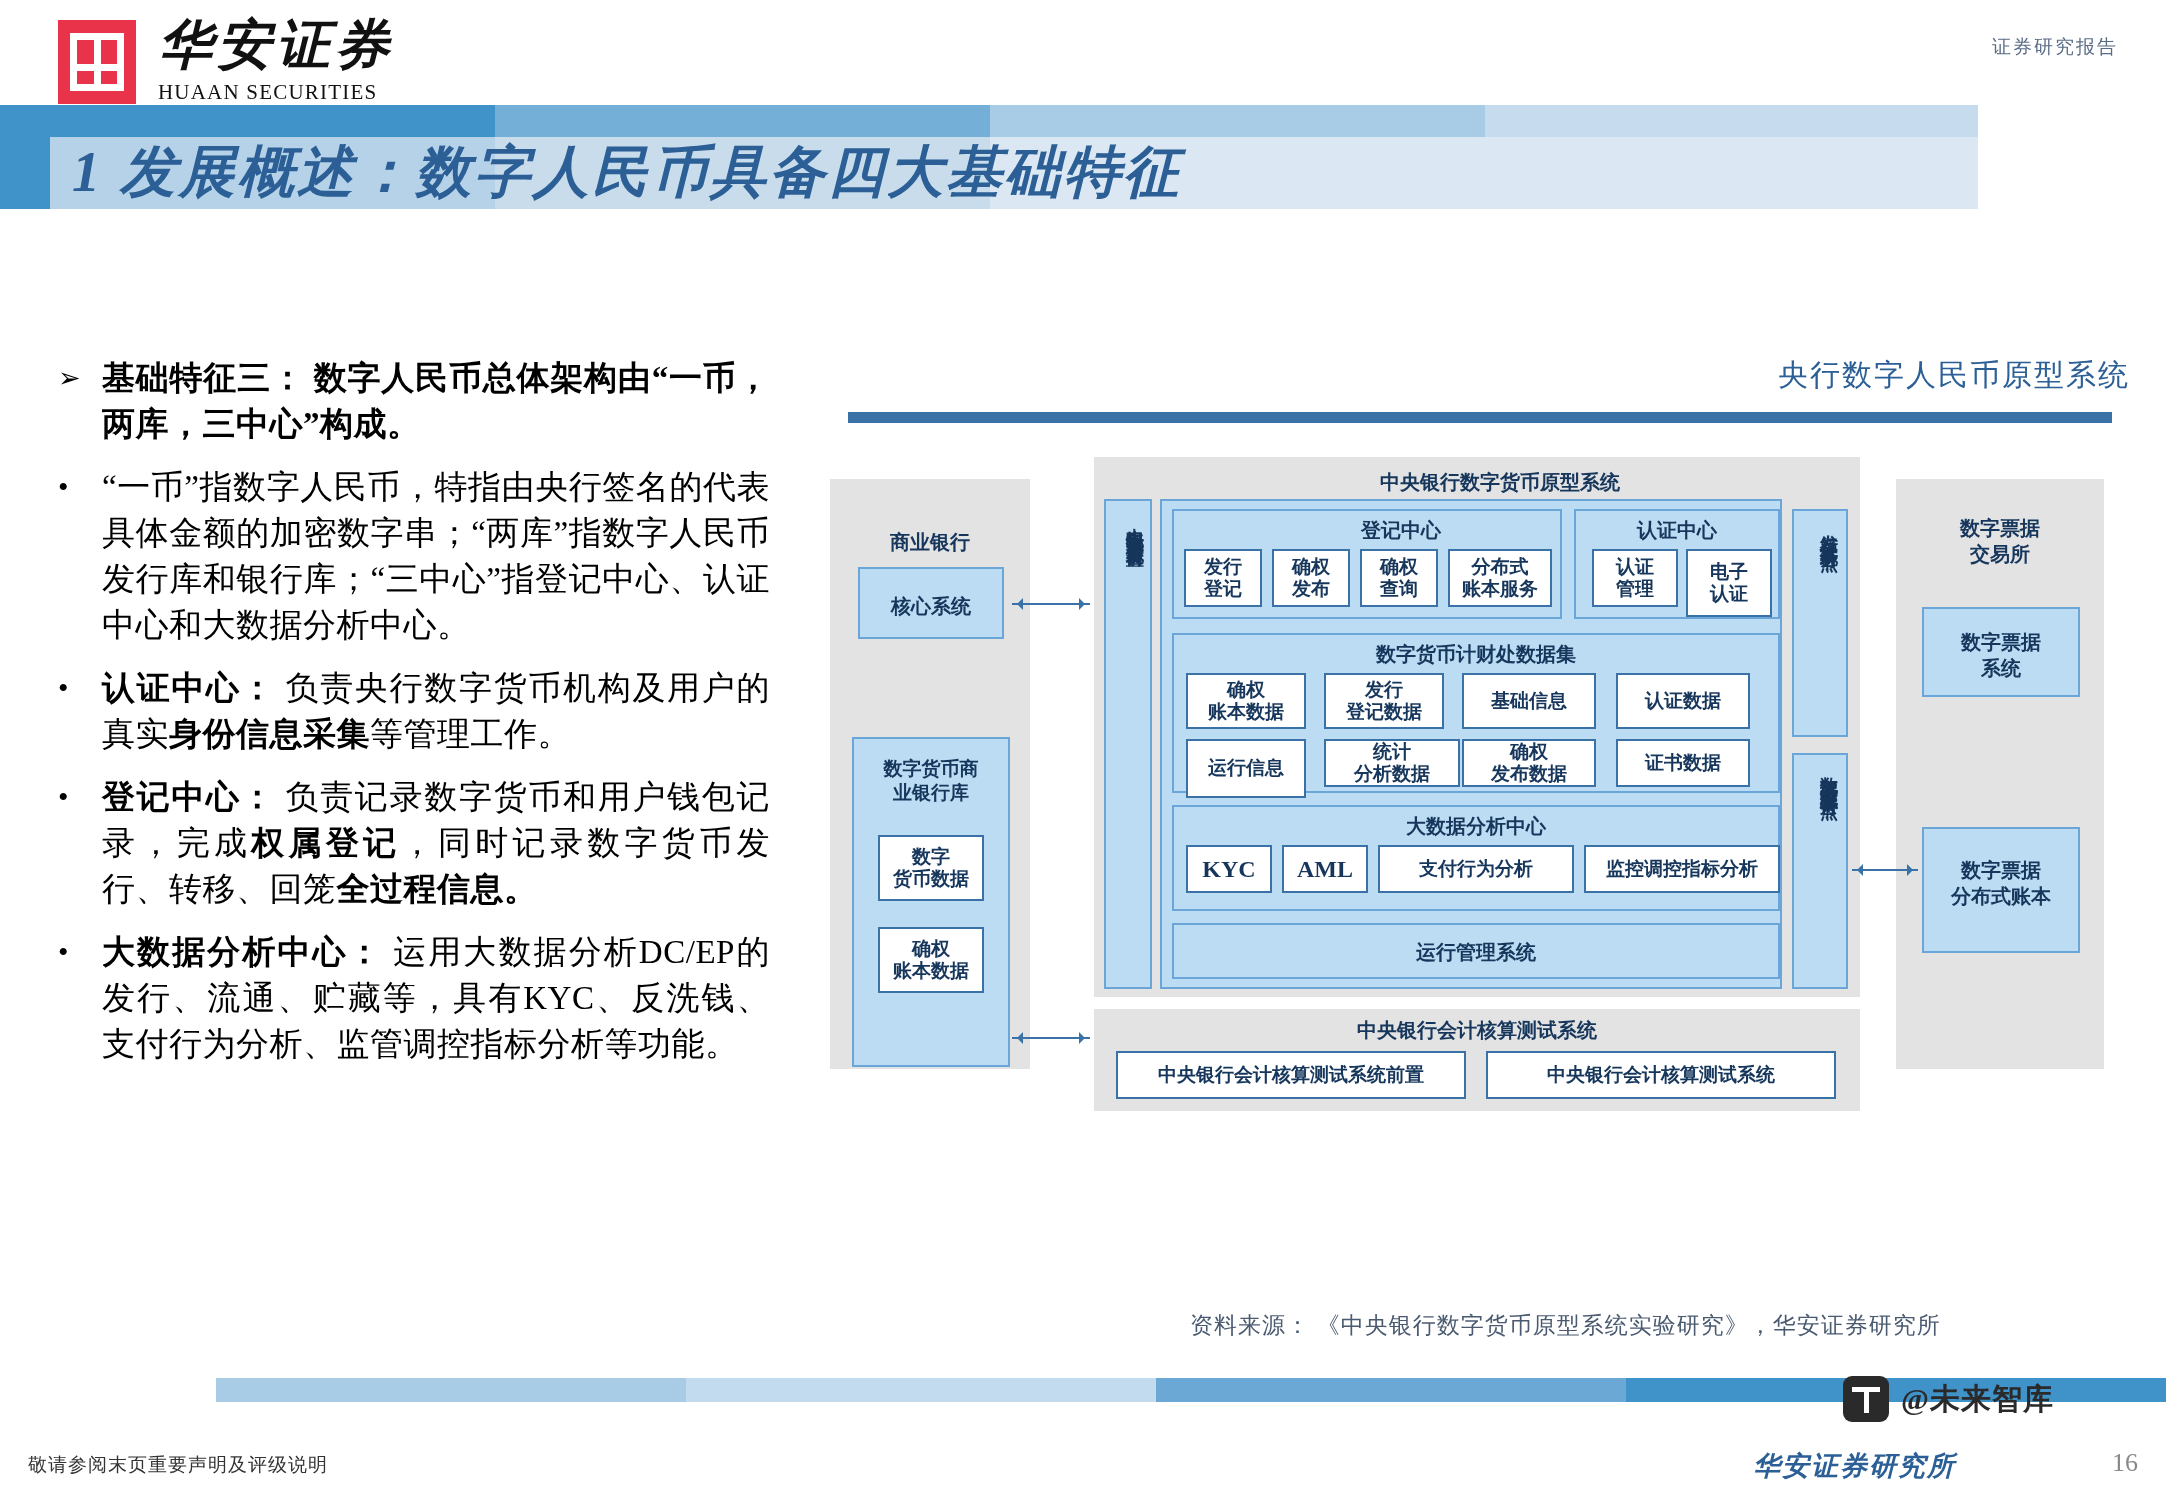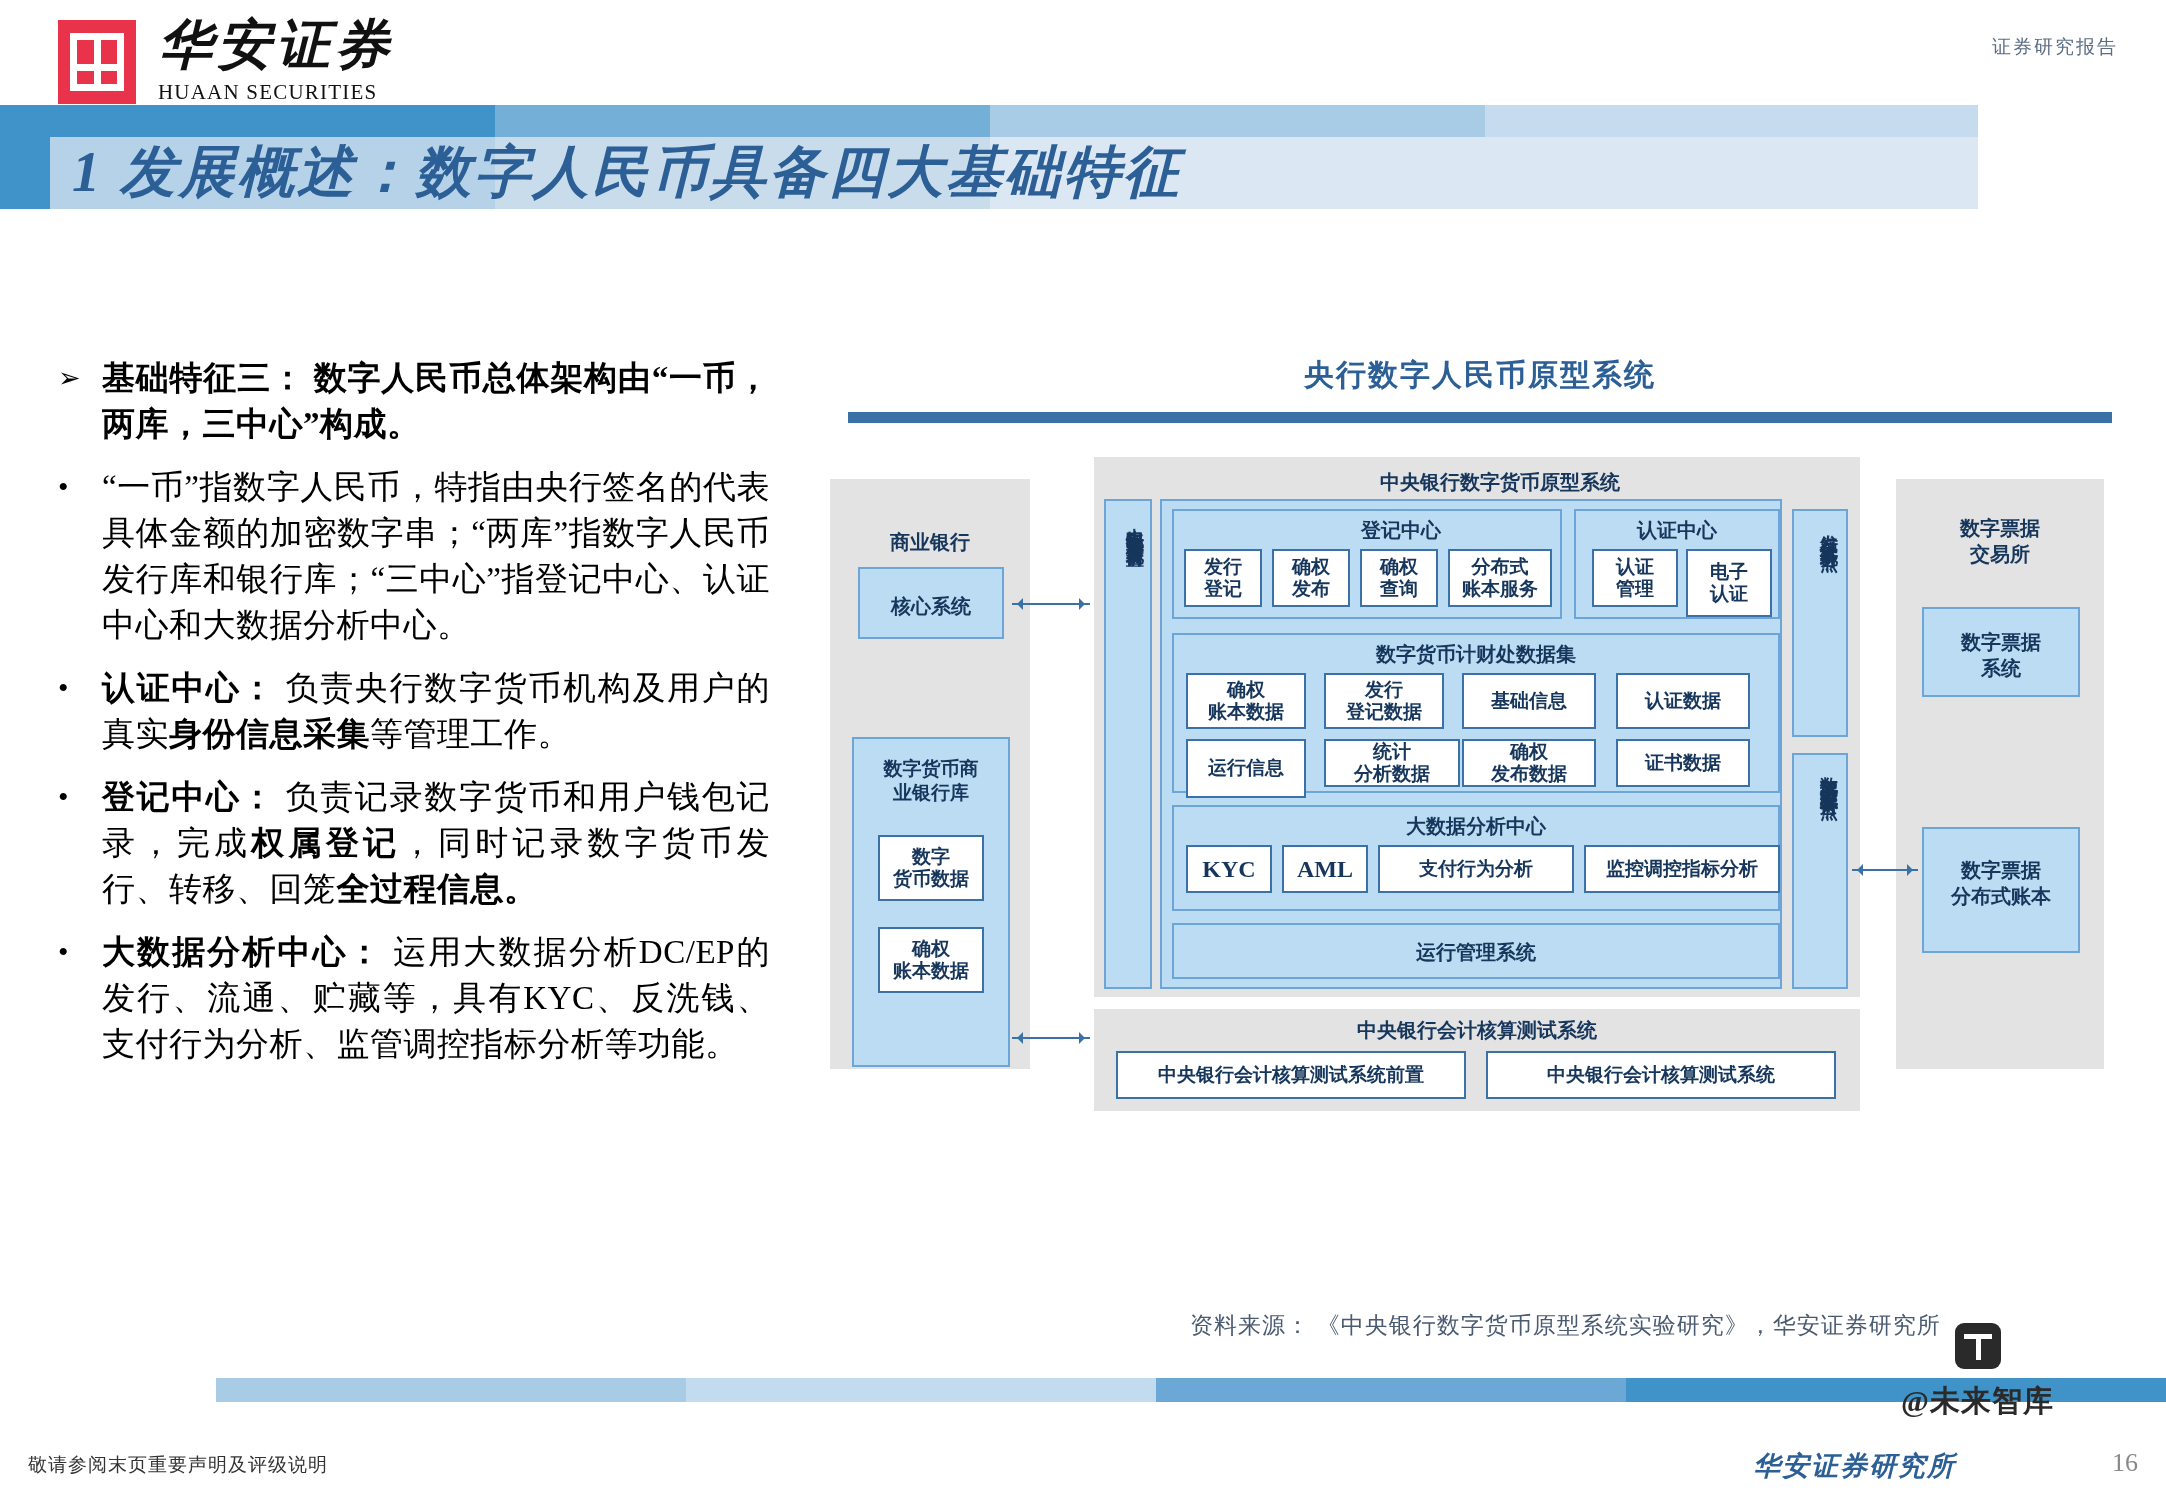--- a/index.html
+++ b/index.html
@@ -53,21 +53,21 @@
   .bl .mk.arrow { font-size: 27px; }
   .bl .tx {
     flex: 1; font-family: "Liberation Serif", "DejaVu Serif", serif;
     font-size: 33px; line-height: 46px; color: #000;
     letter-spacing: 0.5px; text-align: justify;
   }
   .bl .tx b { font-weight: bold; }
 
   
   .right-col { position: absolute; left: 830px; top: 355px; width: 1300px; }
-  .dg-title { text-align: center; font-size: 30px; font-weight: bold; color: #2b5f96; letter-spacing: 2px; }
+  .dg-title { text-align: right; font-size: 30px; font-weight: normal; color: #2b5f96; letter-spacing: 2px; }
   .dg-rule { margin: 16px 18px 0 18px; height: 11px; background: #3a72a8; }
 
   .dg-body { position: relative; margin-top: 34px; height: 700px; }
 
   .panel-grey { background: #e3e3e3; position: absolute; }
   .box-blue { background: #bcdcf3; border: 2px solid #6ca6d9; position: absolute; }
   .box-white { background: #ffffff; border: 2px solid #3a72a8; position: absolute;
                display: flex; align-items: center; justify-content: center; text-align: center;
                font-size: 19px; color: #16365c; line-height: 1.18; font-weight: bold; }
   .lbl { position: absolute; text-align: center; font-size: 20px; color: #16365c; font-weight: bold; }
@@ -83,21 +83,21 @@
   
   .footer-bars { position: absolute; left: 216px; top: 1378px; width: 1950px; height: 24px; display: flex; }
   .footer-bars div:nth-child(1){ width: 470px; background: #a8cbe6; }
   .footer-bars div:nth-child(2){ width: 470px; background: #c3dbee; }
   .footer-bars div:nth-child(3){ width: 470px; background: #6ba8d6; }
   .footer-bars div:nth-child(4){ flex:1; background: #3f93c8; }
   .footer-note { position: absolute; left: 28px; bottom: 22px; font-size: 19px; color: #333; letter-spacing: 1px; }
   .footer-brand { position: absolute; right: 210px; bottom: 16px; font-size: 27px; font-weight: bold; font-style: italic; color: #2b5f96; letter-spacing: 2px; }
   .page-no { position: absolute; right: 28px; bottom: 22px; font-size: 26px; color: #888; }
 
-  .watermark { position: absolute; right: 112px; bottom: 78px; display: flex; align-items: center; gap: 12px; flex-direction: column; }
+  .watermark { position: absolute; right: 112px; bottom: 78px; display: flex; align-items: center; gap: 12px; }
   .wm-icon { width: 46px; height: 46px; background: #2a2a2a; border-radius: 9px; position: relative; }
   .wm-icon::before { content:""; position:absolute; left:9px; top:11px; width:28px; height:5px; background:#fff; }
   .wm-icon::after  { content:""; position:absolute; left:21px; top:11px; width:5px; height:26px; background:#fff; }
   .wm-txt { font-size: 30px; color: #2a2a2a; font-weight: bold; letter-spacing: 1px; }
 </style>
 </head>
 <body>
 
 <div class="hdr">
   <div class="logo-wrap">

